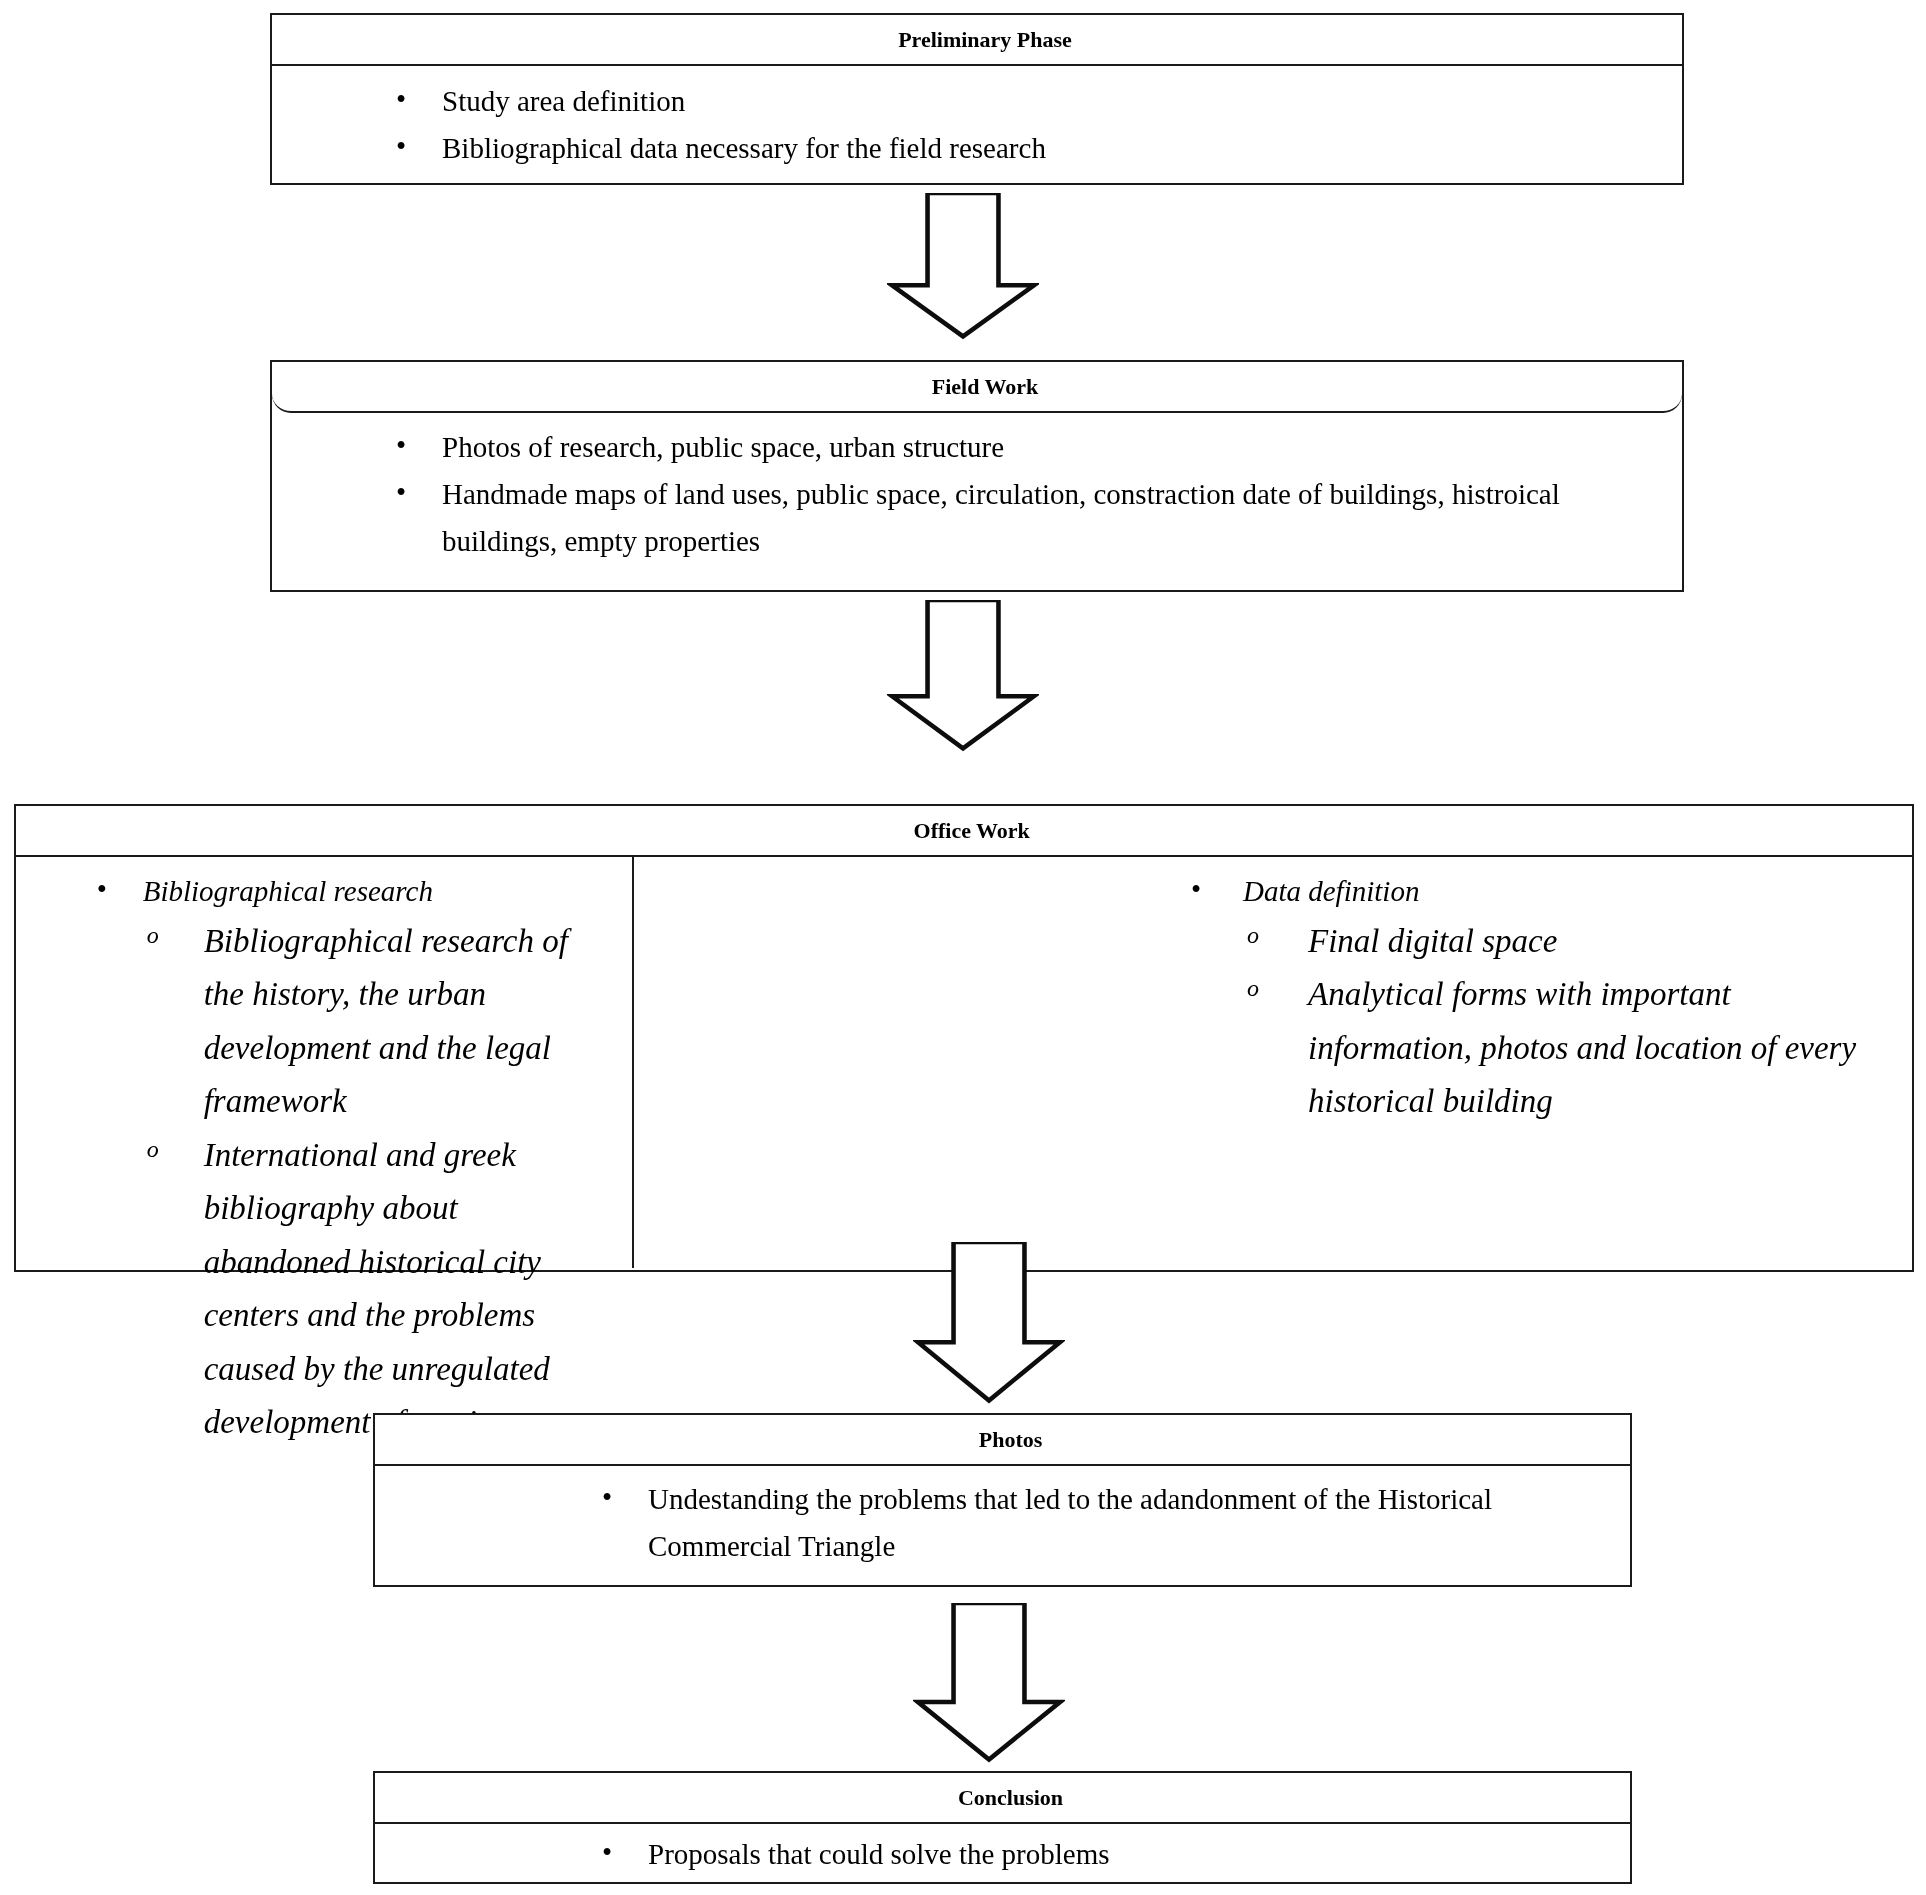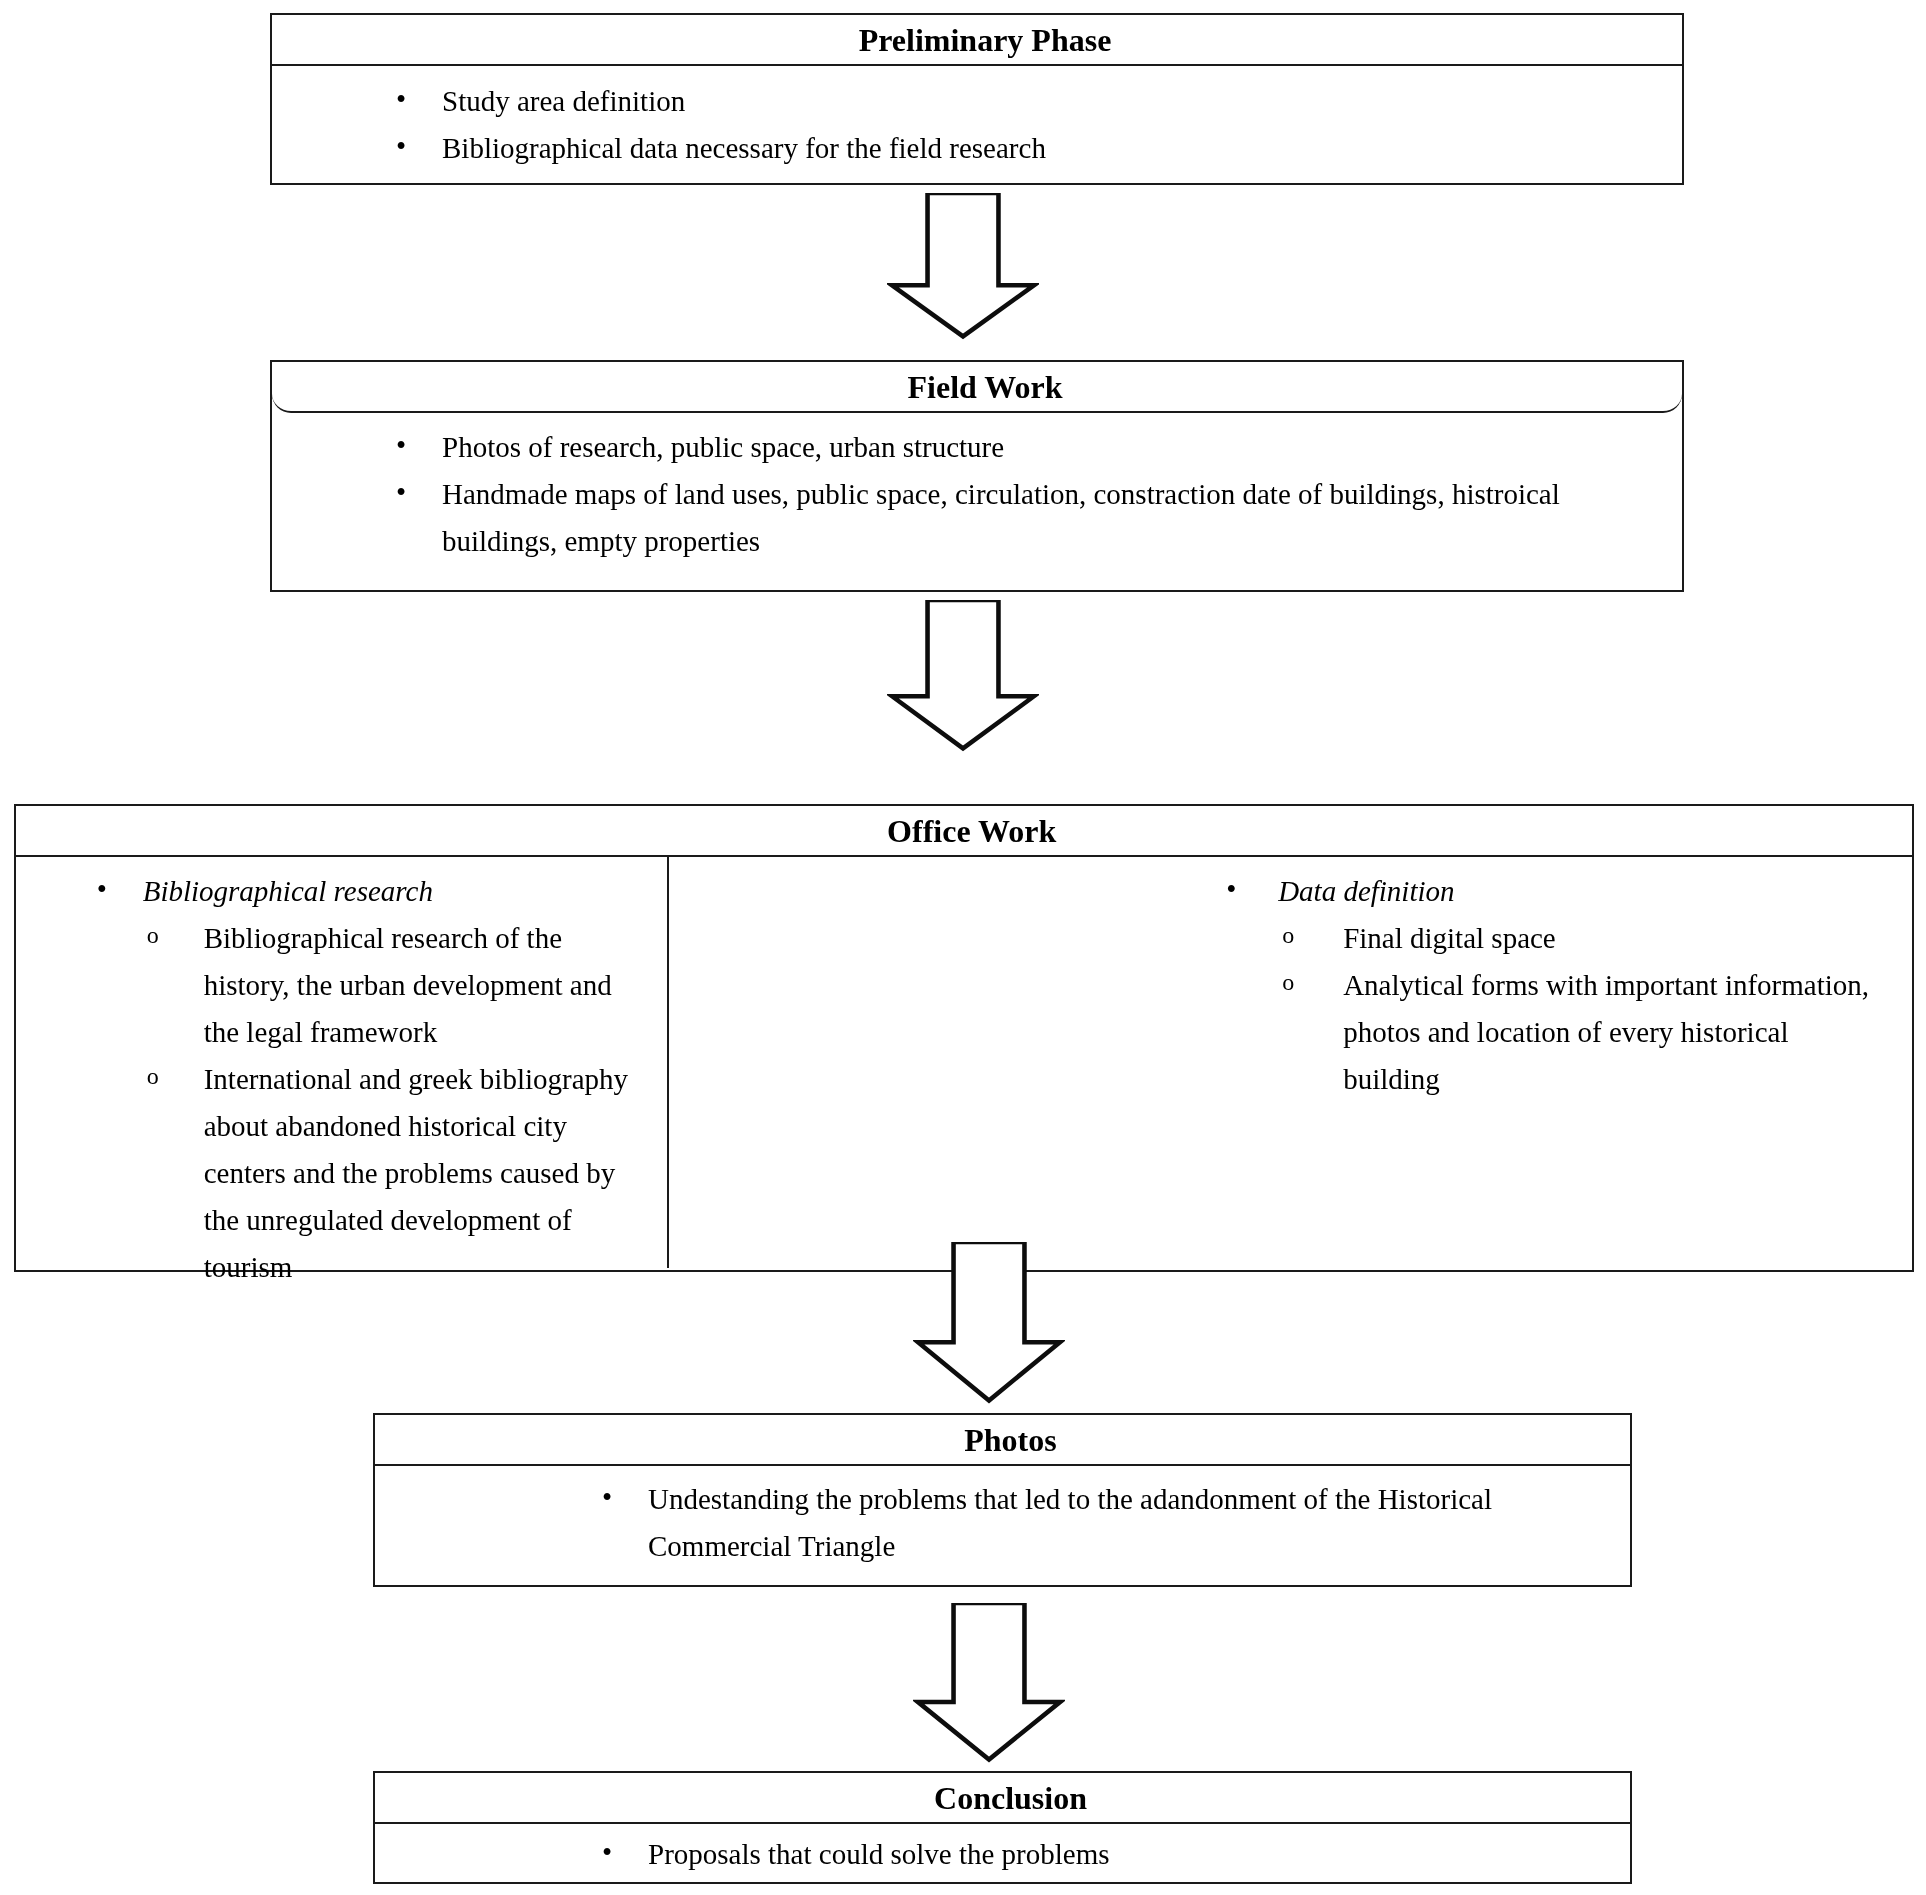--- a/index.html
+++ b/index.html
@@ -25,21 +25,21 @@
   .box {
     position: absolute;
     box-sizing: border-box;
     border: 2.5px solid #1a1a1a;
     background: #ffffff;
   }
   .box-header {
     box-sizing: border-box;
     border-bottom: 2.5px solid #1a1a1a;
     font-weight: bold;
-    font-size: 32px;
+    font-size: 22px;
     line-height: 1.0;
     display: flex;
     align-items: center;
     justify-content: center;
     padding-left: 16px;
   }
   .box-body {
     box-sizing: border-box;
     padding: 0;
   }
@@ -66,23 +66,24 @@
   }
 
   
   ul.sublist {
     list-style: none;
     margin: 0;
     padding: 0;
   }
   ul.sublist > li {
     position: relative;
-    font-size: 29px;
+    font-size: 33px;
     line-height: 1.62;
     padding-left: 61px;
+    font-style: italic;
   }
   ul.sublist > li::before {
     content: "o";
     position: absolute;
     left: 4px;
     top: 0;
     font-size: 24px;
     line-height: 1.7;
   }
 

